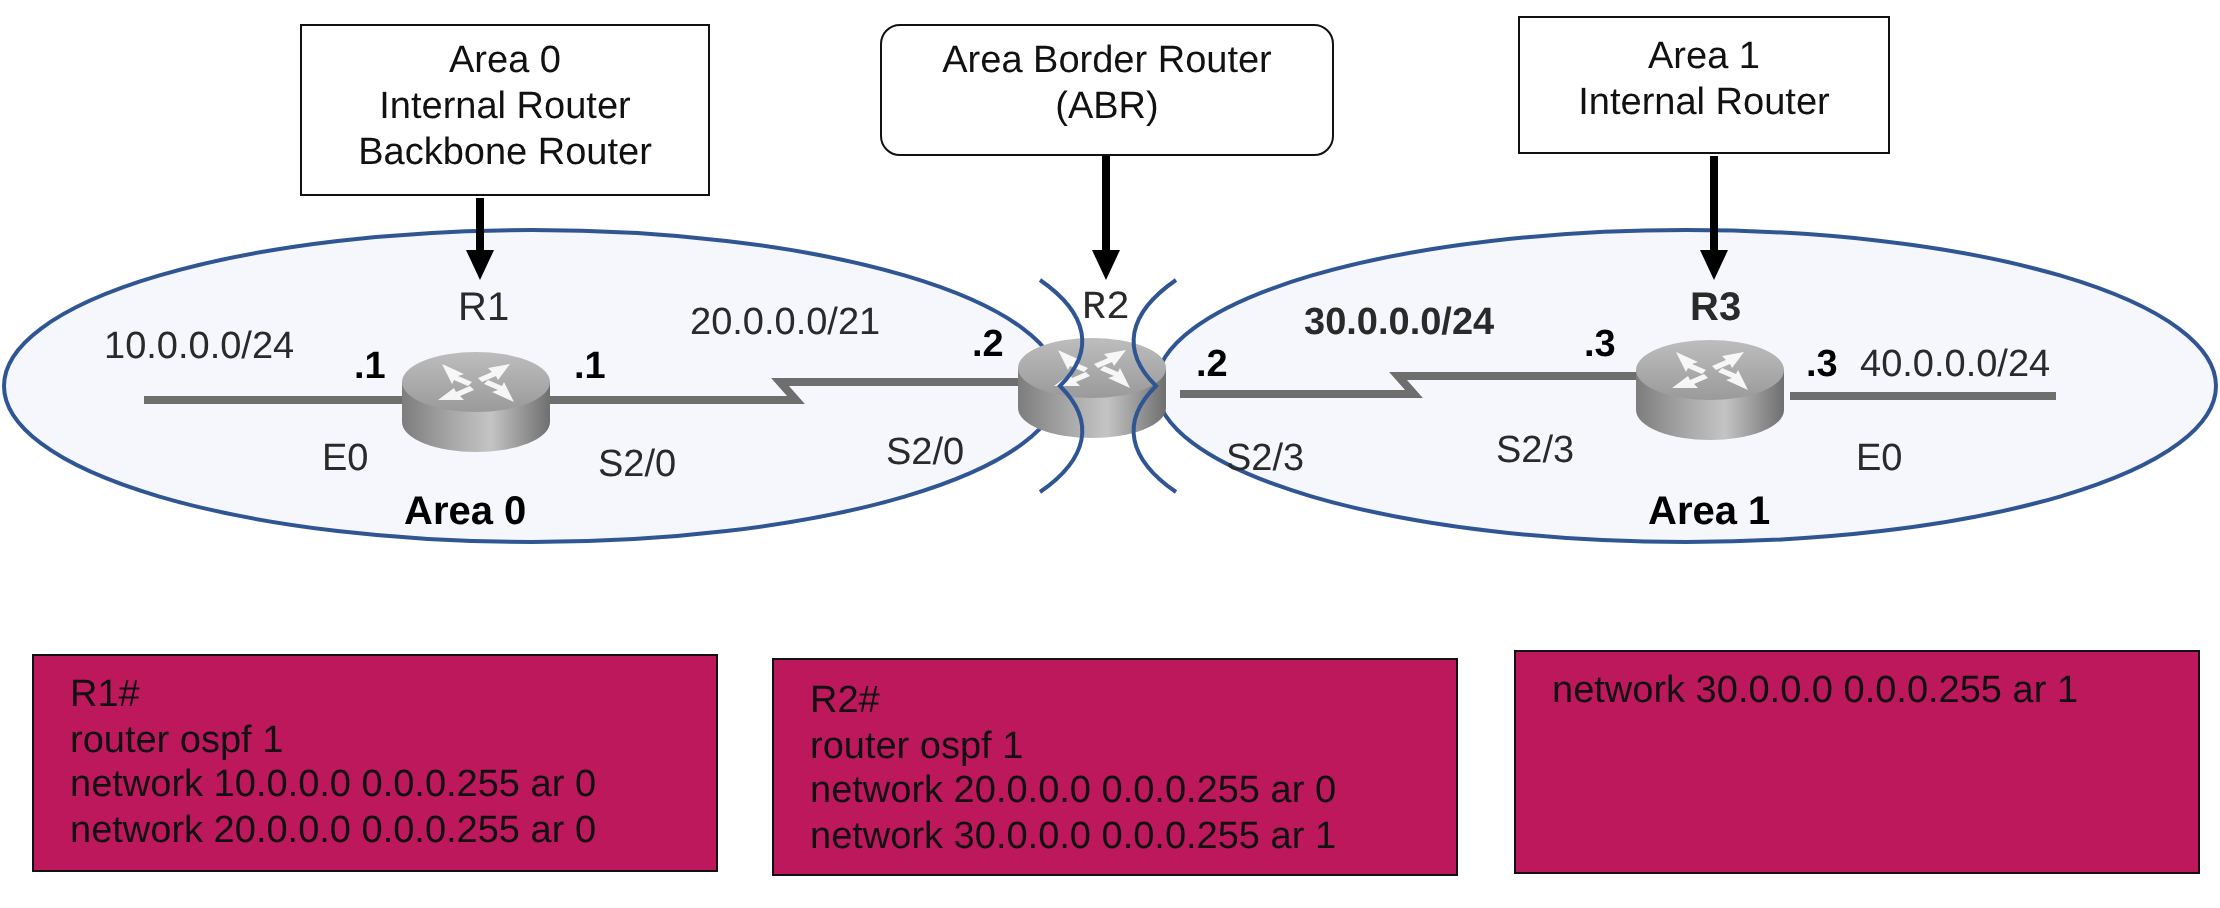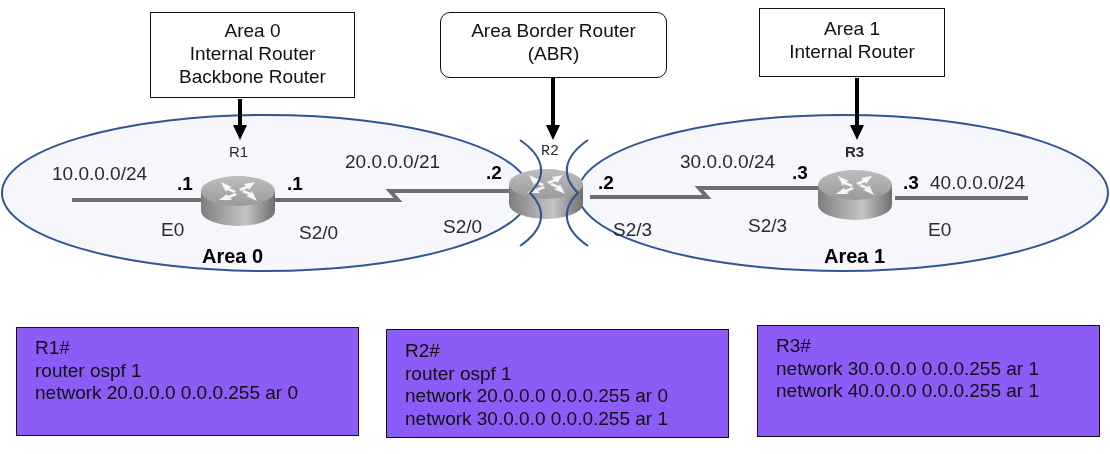--- a/index.html
+++ b/index.html
@@ -3,26 +3,26 @@
 <meta charset="utf-8">
 <style>
   html, body { margin: 0; padding: 0; background: #ffffff; }
   body { width: 1110px; height: 454px; position: relative; overflow: hidden;
          font-family: "Liberation Sans", "DejaVu Sans", sans-serif; color: #1a1a1a; }
   #canvas { position: absolute; left: 0; top: 0; width: 1110px; height: 454px; }
   .label-box { position: absolute; border: 1.5px solid #111; background: #fff;
                box-sizing: border-box; text-align: center; font-size: 19px; line-height: 23px;
                color: #111; padding-top: 6px; }
   .label-box div { white-space: nowrap; }
-  .cfg-box { position: absolute; border: 1.5px solid #111; background: #8b5cf6; box-sizing: border-box;
+  .cfg-box { position: absolute; border: 1.5px solid #111; background: #be185d; box-sizing: border-box;
              font-size: 19px; line-height: 22.5px; color: #111; padding: 9px 0 0 18px; }
   .cfg-box div { white-space: nowrap; }
   .t { position: absolute; white-space: nowrap; font-size: 19px; color: #2a2a2a; }
   .b { font-weight: bold; color: #000; }
-  .router-name { font-size: 15px; color: #2a2a2a; }
+  .router-name { font-size: 20px; color: #2a2a2a; }
 </style>
 </head>
 <body>
 
 <svg id="canvas" viewBox="0 0 1110 454" xmlns="http://www.w3.org/2000/svg">
   <defs>
     <linearGradient id="rbody" x1="0" x2="1" y1="0" y2="0">
       <stop offset="0" stop-color="#7d7d7d"></stop>
       <stop offset="0.35" stop-color="#a9a9a9"></stop>
       <stop offset="0.6" stop-color="#c4c4c4"></stop>
@@ -95,21 +95,21 @@
   <div>Area 1</div>
   <div>Internal Router</div>
 </div>
 
 <div class="t router-name" style="left:229px;top:143px;">R1</div>
 <div class="t router-name" style="left:541px;top:143px;font-family:Liberation Mono, monospace;">R2</div>
 <div class="t router-name" style="left:845px;top:143px;font-weight:bold;">R3</div>
 
 <div class="t" style="left:52px;top:163px;">10.0.0.0/24</div>
 <div class="t" style="left:345px;top:151px;">20.0.0.0/21</div>
-<div class="t" style="left:680px;top:151px;">30.0.0.0/24</div>
+<div class="t" style="left:652px;top:151px;font-weight:bold;">30.0.0.0/24</div>
 <div class="t" style="left:930px;top:172px;">40.0.0.0/24</div>
 
 <div class="t b" style="left:177px;top:173px;">.1</div>
 <div class="t b" style="left:287px;top:173px;">.1</div>
 <div class="t b" style="left:486px;top:162px;">.2</div>
 <div class="t b" style="left:598px;top:172px;">.2</div>
 <div class="t b" style="left:792px;top:162px;">.3</div>
 <div class="t b" style="left:903px;top:172px;">.3</div>
 
 <div class="t" style="left:161px;top:219px;">E0</div>
@@ -118,25 +118,24 @@
 <div class="t" style="left:613px;top:219px;">S2/3</div>
 <div class="t" style="left:748px;top:215px;">S2/3</div>
 <div class="t" style="left:928px;top:219px;">E0</div>
 
 <div class="t b" style="left:202px;top:245px;font-size:20px;">Area 0</div>
 <div class="t b" style="left:824px;top:245px;font-size:20px;">Area 1</div>
 
 <div class="cfg-box" style="left:16px;top:327px;width:343px;height:109px;">
   <div>R1#</div>
   <div>router ospf 1</div>
+  <div>network 10.0.0.0 0.0.0.255 ar 0</div>
   <div>network 20.0.0.0 0.0.0.255 ar 0</div>
 </div>
 <div class="cfg-box" style="left:386px;top:329px;width:343px;height:109px;padding-top:10px;">
   <div>R2#</div>
   <div>router ospf 1</div>
   <div>network 20.0.0.0 0.0.0.255 ar 0</div>
   <div>network 30.0.0.0 0.0.0.255 ar 1</div>
 </div>
 <div class="cfg-box" style="left:757px;top:325px;width:343px;height:112px;">
-  <div>R3#</div>
   <div>network 30.0.0.0 0.0.0.255 ar 1</div>
-  <div>network 40.0.0.0 0.0.0.255 ar 1</div>
 </div>
 
 </body></html>

